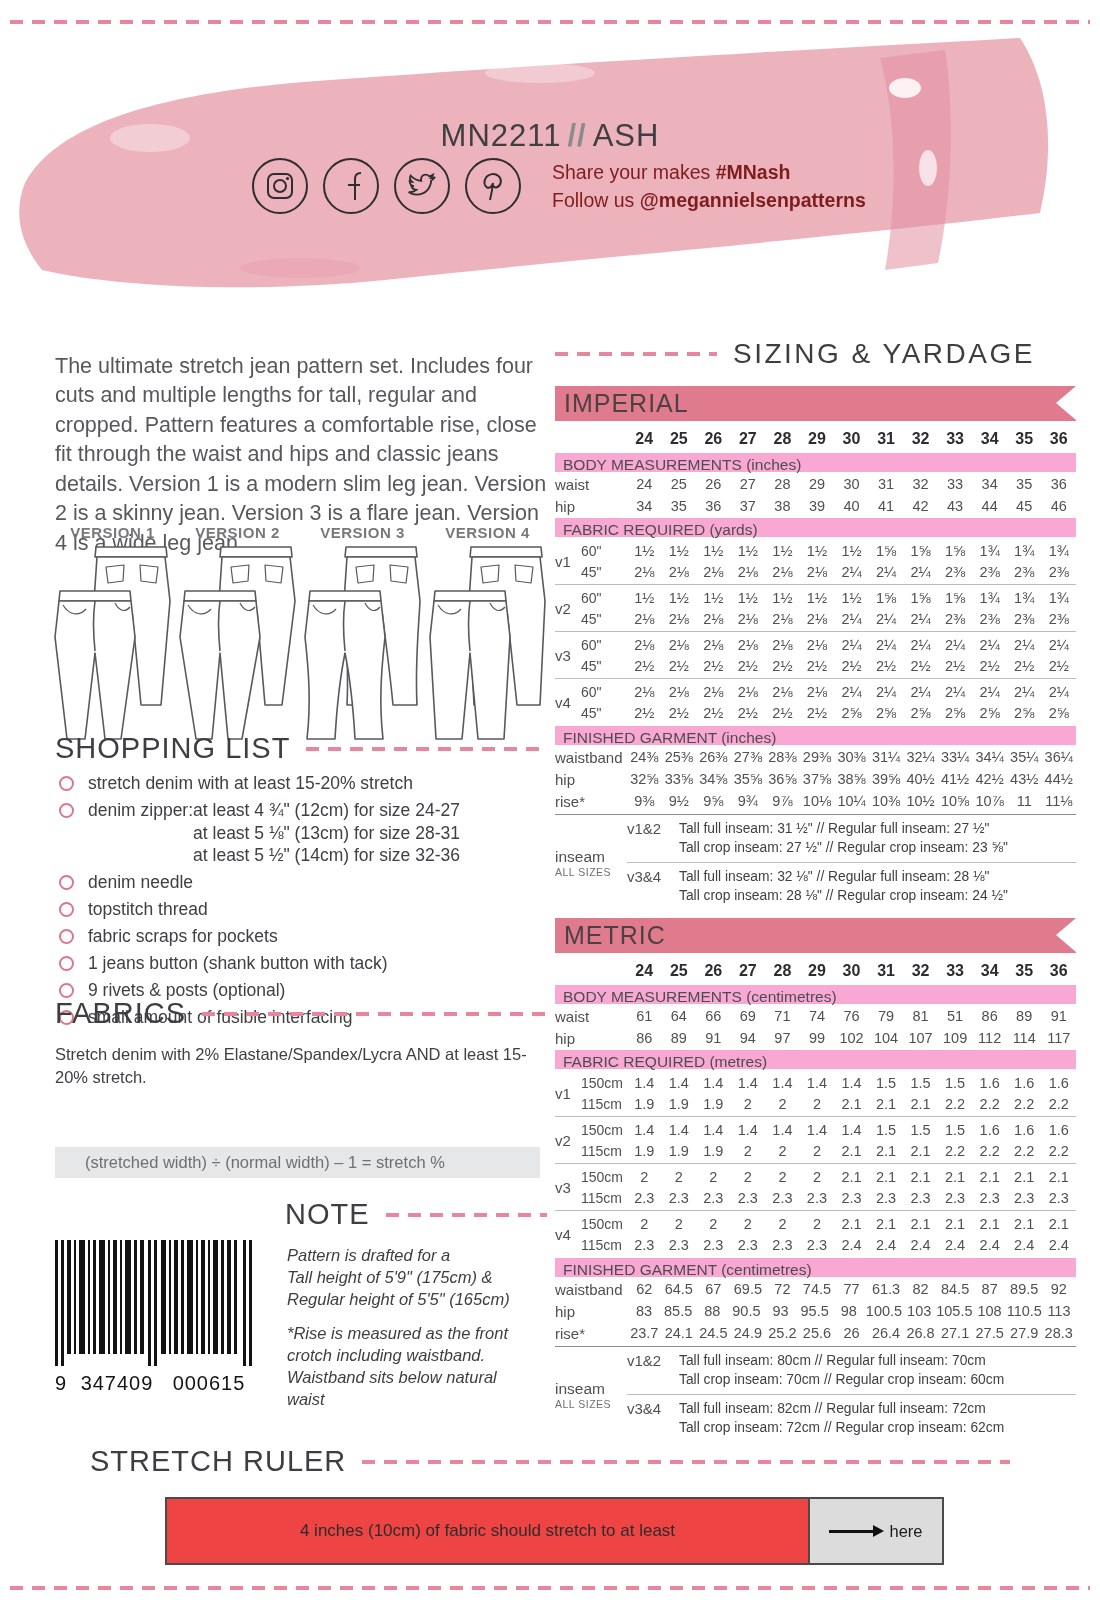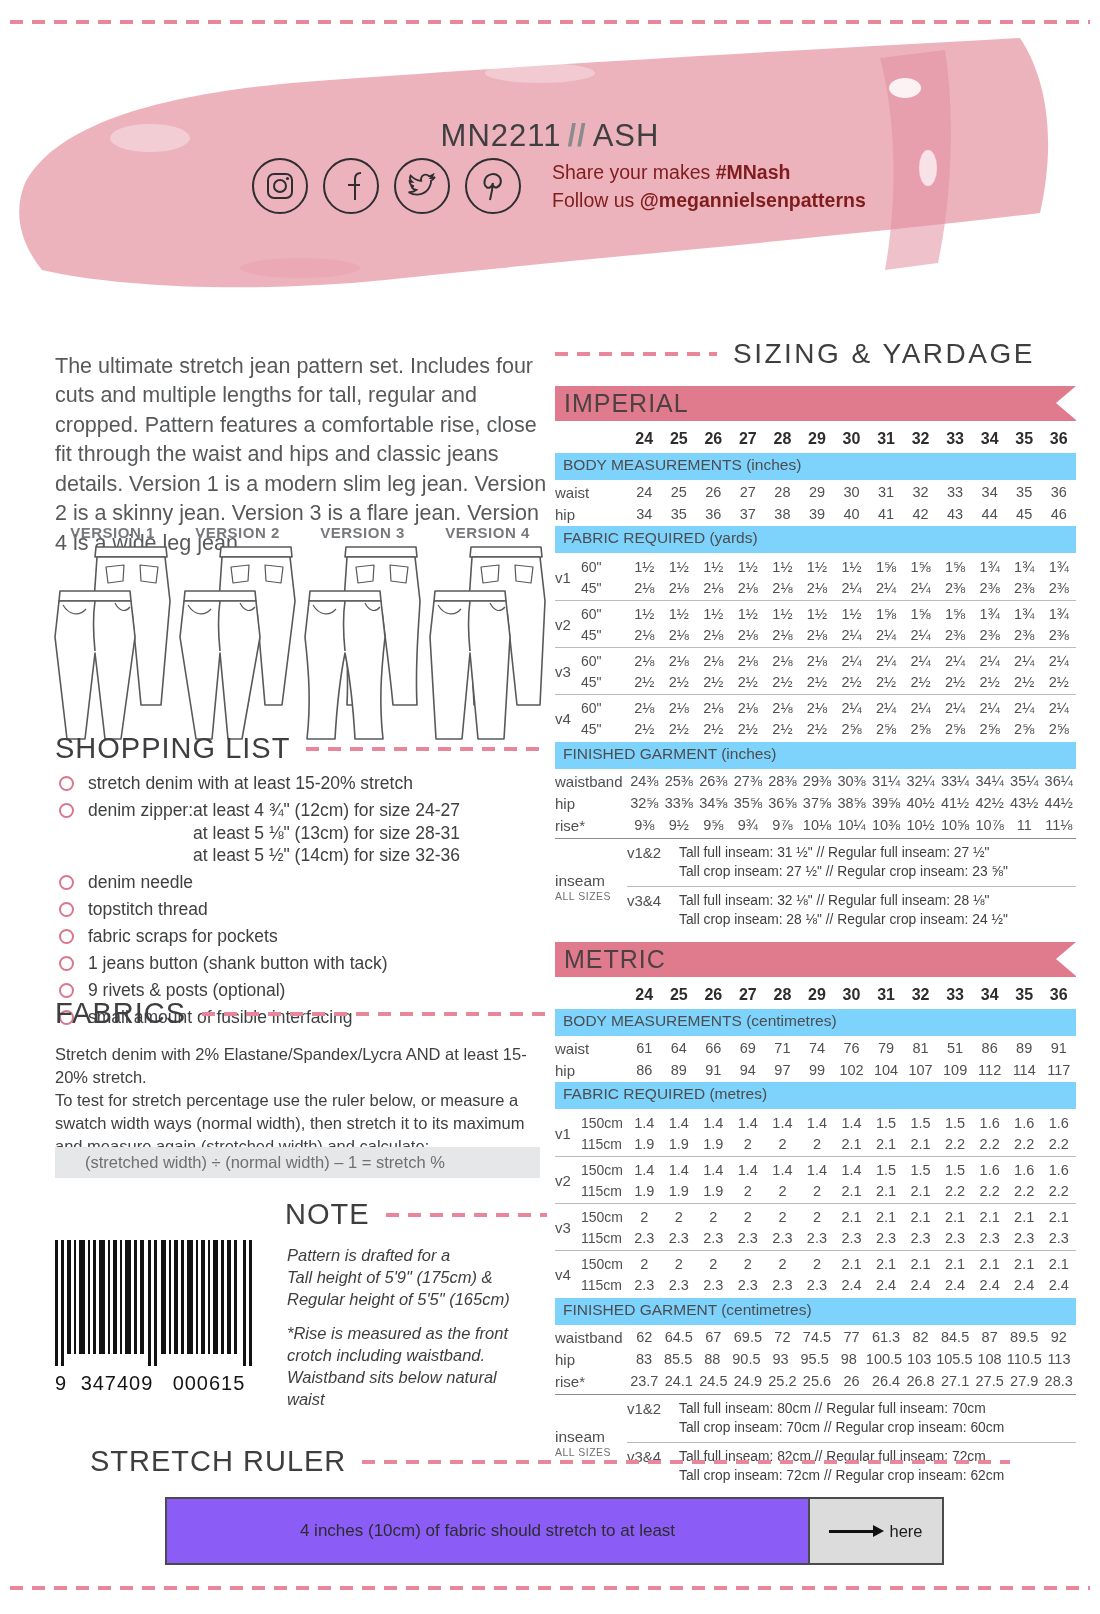--- a/index.html
+++ b/index.html
@@ -54,41 +54,41 @@
   .banner span{font-size:25px;letter-spacing:1px;color:#4a3a3e;line-height:35px;padding-left:9px;
         color:#4d4042;font-weight:400;}
   .banner .notch{position:absolute;right:0;top:0;width:0;height:0;
         border-top:17.5px solid transparent;border-bottom:17.5px solid transparent;border-right:20px solid #fff;}
   .trow{display:flex;align-items:center;height:22px;}
   .trow .tlabel{flex:0 0 72px;font-size:15px;color:#4f5052;white-space:nowrap;}
   .cells{flex:1;display:grid;grid-template-columns:repeat(13,1fr);}
   .cells .cell{text-align:center;font-size:14.5px;color:#4f5052;white-space:nowrap;}
   .sizes-row{height:26px;padding-top:3px;}
   .sizes-row .cell{font-weight:700;font-size:16px;color:#2d2d2f;}
-  .band{height:27px;background:#7dd3fc;font-size:15.5px;color:#4d4d4f;line-height:23px;
+  .band{height:19px;background:#f9a8d4;font-size:15.5px;color:#4d4d4f;line-height:23px;
         padding-left:8px;margin:1px 0;}
   .fgroup{display:flex;align-items:center;border-bottom:1px solid #bcbcbe;padding:2px 0;}
   .fgroup.last{border-bottom:none;}
   .fgroup .gver{flex:0 0 26px;font-size:15px;color:#4f5052;}
   .fgroup .grows{flex:1;}
   .grow{display:flex;align-items:center;height:21px;}
   .grow .gw{flex:0 0 46px;font-size:14px;color:#4f5052;}
   .inseam-blk{border-top:1px solid #8d8d8f;display:flex;align-items:center;margin-top:2px;}
   .inseam-lab{flex:0 0 72px;text-align:left;}
   .inseam-lab .l1{font-size:15.5px;color:#4f5052;}
   .inseam-lab .l2{font-size:10.5px;letter-spacing:.5px;color:#6f7072;}
   .inseam-groups{flex:1;}
   .igroup{display:flex;align-items:flex-start;padding:5px 0;}
   .igroup + .igroup{border-top:1px solid #bcbcbe;}
   .igroup .gver{flex:0 0 52px;font-size:15px;color:#4f5052;}
   .igroup .ilines{flex:1;font-size:13.8px;line-height:18.5px;color:#3f4042;white-space:pre-line;}
   
   .ruler-head{left:90px;top:1445px;width:920px;}
   .ruler-box{position:absolute;left:165px;top:1497px;width:775px;height:64px;border:2px solid #4b4b4d;
-        display:flex;background:#8b5cf6;}
+        display:flex;background:#ef4444;}
   .ruler-white{flex:1;display:flex;align-items:center;justify-content:center;
         font-size:17px;color:#2c2c2e;}
   .ruler-grey{flex:0 0 132px;background:#dcdcdc;border-left:2px solid #4b4b4d;
         display:flex;align-items:center;justify-content:center;}
   .arrow-line{width:44px;height:3px;background:#111;}
   .arrow-head{width:0;height:0;border-top:6.5px solid transparent;border-bottom:6.5px solid transparent;
         border-left:11px solid #111;}
   .ruler-grey span{font-size:16.5px;color:#1c1c1e;margin-left:5px;}
   .jean-svg{display:block;margin:0 auto;}
 </style>
@@ -238,21 +238,20 @@
         <span class="bullet"></span>
         <span>small amount of fusible interfacing</span>
       </div>
   </div>
 
   <div class="headrow" style="left:55px;top:997px;width:492px;">
     <h2 class="script">FABRICS</h2>
     <div class="hdash"></div>
   </div>
   <p class="fab-para" style="top:1026px;">Stretch denim with 2% Elastane/Spandex/Lycra AND at least 15-20% stretch.</p>
-  <p class="fab-para" style="top:1072px;">To test for stretch percentage use the ruler below, or measure a swatch width ways (normal width), then stretch it to its maximum and measure again (stretched width) and calculate:</p>
   <div class="formula">(stretched width) ÷ (normal width) – 1 = stretch %</div>
 
   <div class="headrow" style="left:285px;top:1198px;width:262px;">
     <h2 class="script">NOTE</h2>
     <div class="hdash"></div>
   </div>
   <div class="note-text">Pattern is drafted for a
 Tall height of 5'9" (175cm) &amp;
 Regular height of 5'5" (165cm)</div>
   <div class="note-text note-text2">*Rise is measured as the front

